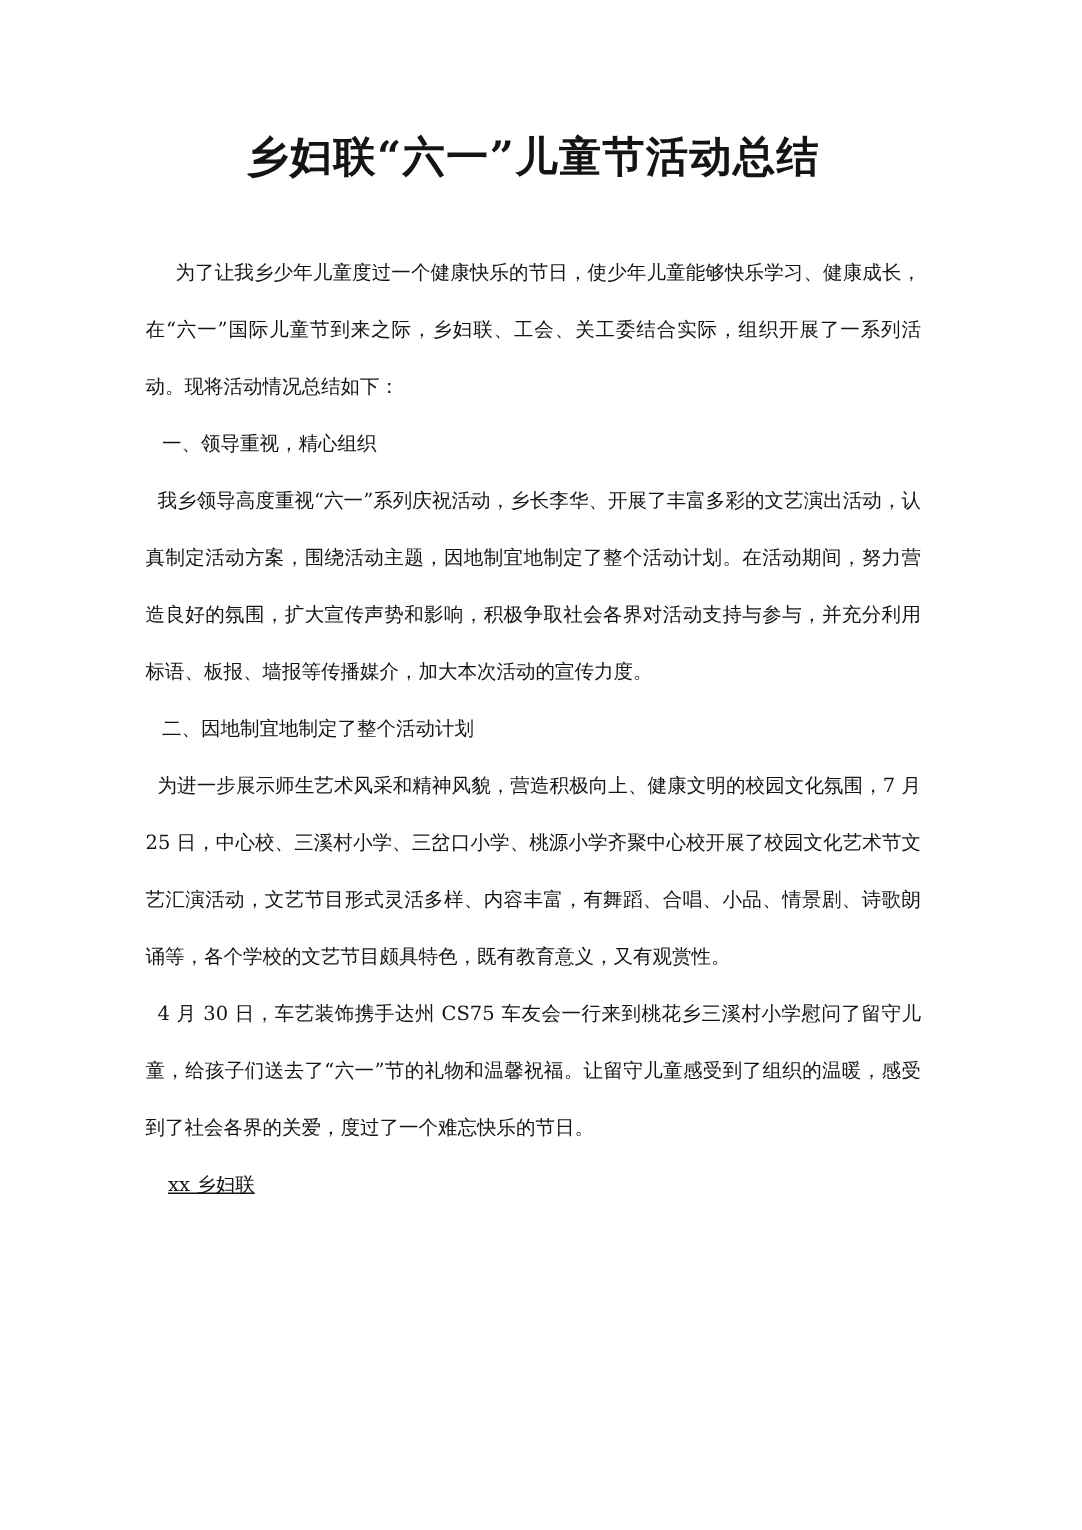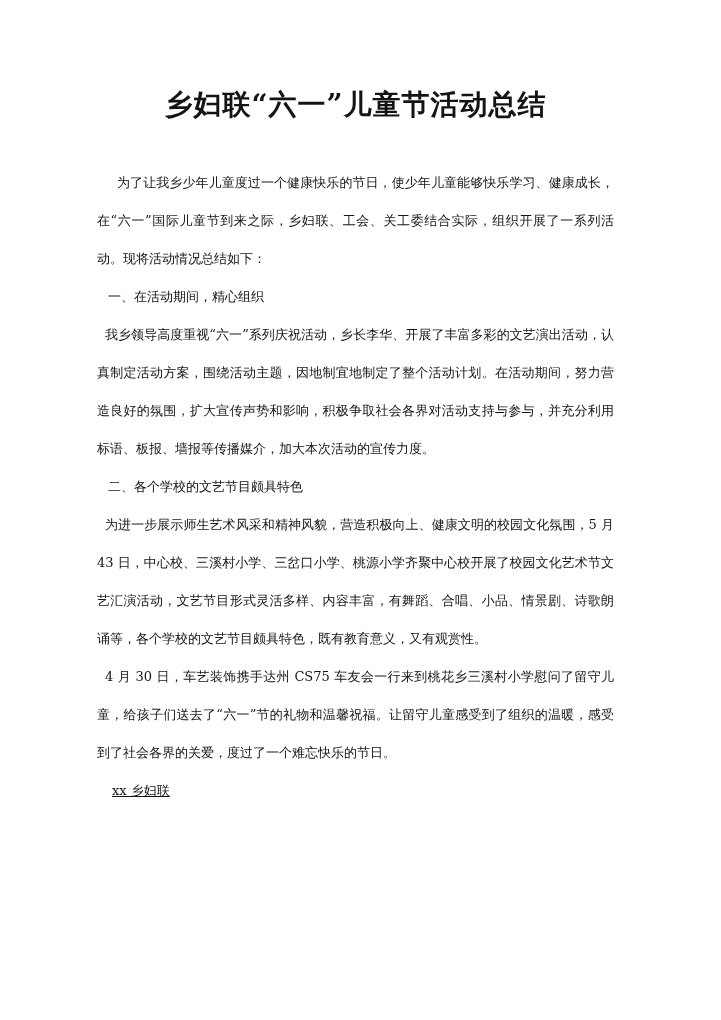--- a/index.html
+++ b/index.html
@@ -44,26 +44,26 @@
 </style>
 </head>
 <body>
 
 <div class="page">
   <h1 class="doc-title">乡妇联“六一”儿童节活动总结</h1>
 
   <div class="doc-body">
     <p class="para-first">为了让我乡少年儿童度过一个健康快乐的节日，使少年儿童能够快乐学习、健康成长，在“六一”国际儿童节到来之际，乡妇联、工会、关工委结合实际，组织开展了一系列活动。现将活动情况总结如下：</p>
 
-    <p class="sec-heading">一、在活动期间，精心组织</p>
+    <p class="sec-heading">一、领导重视，精心组织</p>
 
     <p class="para">我乡领导高度重视“六一”系列庆祝活动，乡长李华、开展了丰富多彩的文艺演出活动，认真制定活动方案，围绕活动主题，因地制宜地制定了整个活动计划。在活动期间，努力营造良好的氛围，扩大宣传声势和影响，积极争取社会各界对活动支持与参与，并充分利用标语、板报、墙报等传播媒介，加大本次活动的宣传力度。</p>
 
-    <p class="sec-heading">二、各个学校的文艺节目颇具特色</p>
+    <p class="sec-heading">二、因地制宜地制定了整个活动计划</p>
 
-    <p class="para">为进一步展示师生艺术风采和精神风貌，营造积极向上、健康文明的校园文化氛围，5 月 43 日，中心校、三溪村小学、三岔口小学、桃源小学齐聚中心校开展了校园文化艺术节文艺汇演活动，文艺节目形式灵活多样、内容丰富，有舞蹈、合唱、小品、情景剧、诗歌朗诵等，各个学校的文艺节目颇具特色，既有教育意义，又有观赏性。</p>
+    <p class="para">为进一步展示师生艺术风采和精神风貌，营造积极向上、健康文明的校园文化氛围，7 月 25 日，中心校、三溪村小学、三岔口小学、桃源小学齐聚中心校开展了校园文化艺术节文艺汇演活动，文艺节目形式灵活多样、内容丰富，有舞蹈、合唱、小品、情景剧、诗歌朗诵等，各个学校的文艺节目颇具特色，既有教育意义，又有观赏性。</p>
 
 
     <p class="para">4 月 30 日，车艺装饰携手达州 CS75 车友会一行来到桃花乡三溪村小学慰问了留守儿童，给孩子们送去了“六一”节的礼物和温馨祝福。让留守儿童感受到了组织的温暖，感受到了社会各界的关爱，度过了一个难忘快乐的节日。</p>
 
     <p class="signature">xx 乡妇联</p>
   </div>
 </div>
 
 </body></html>

